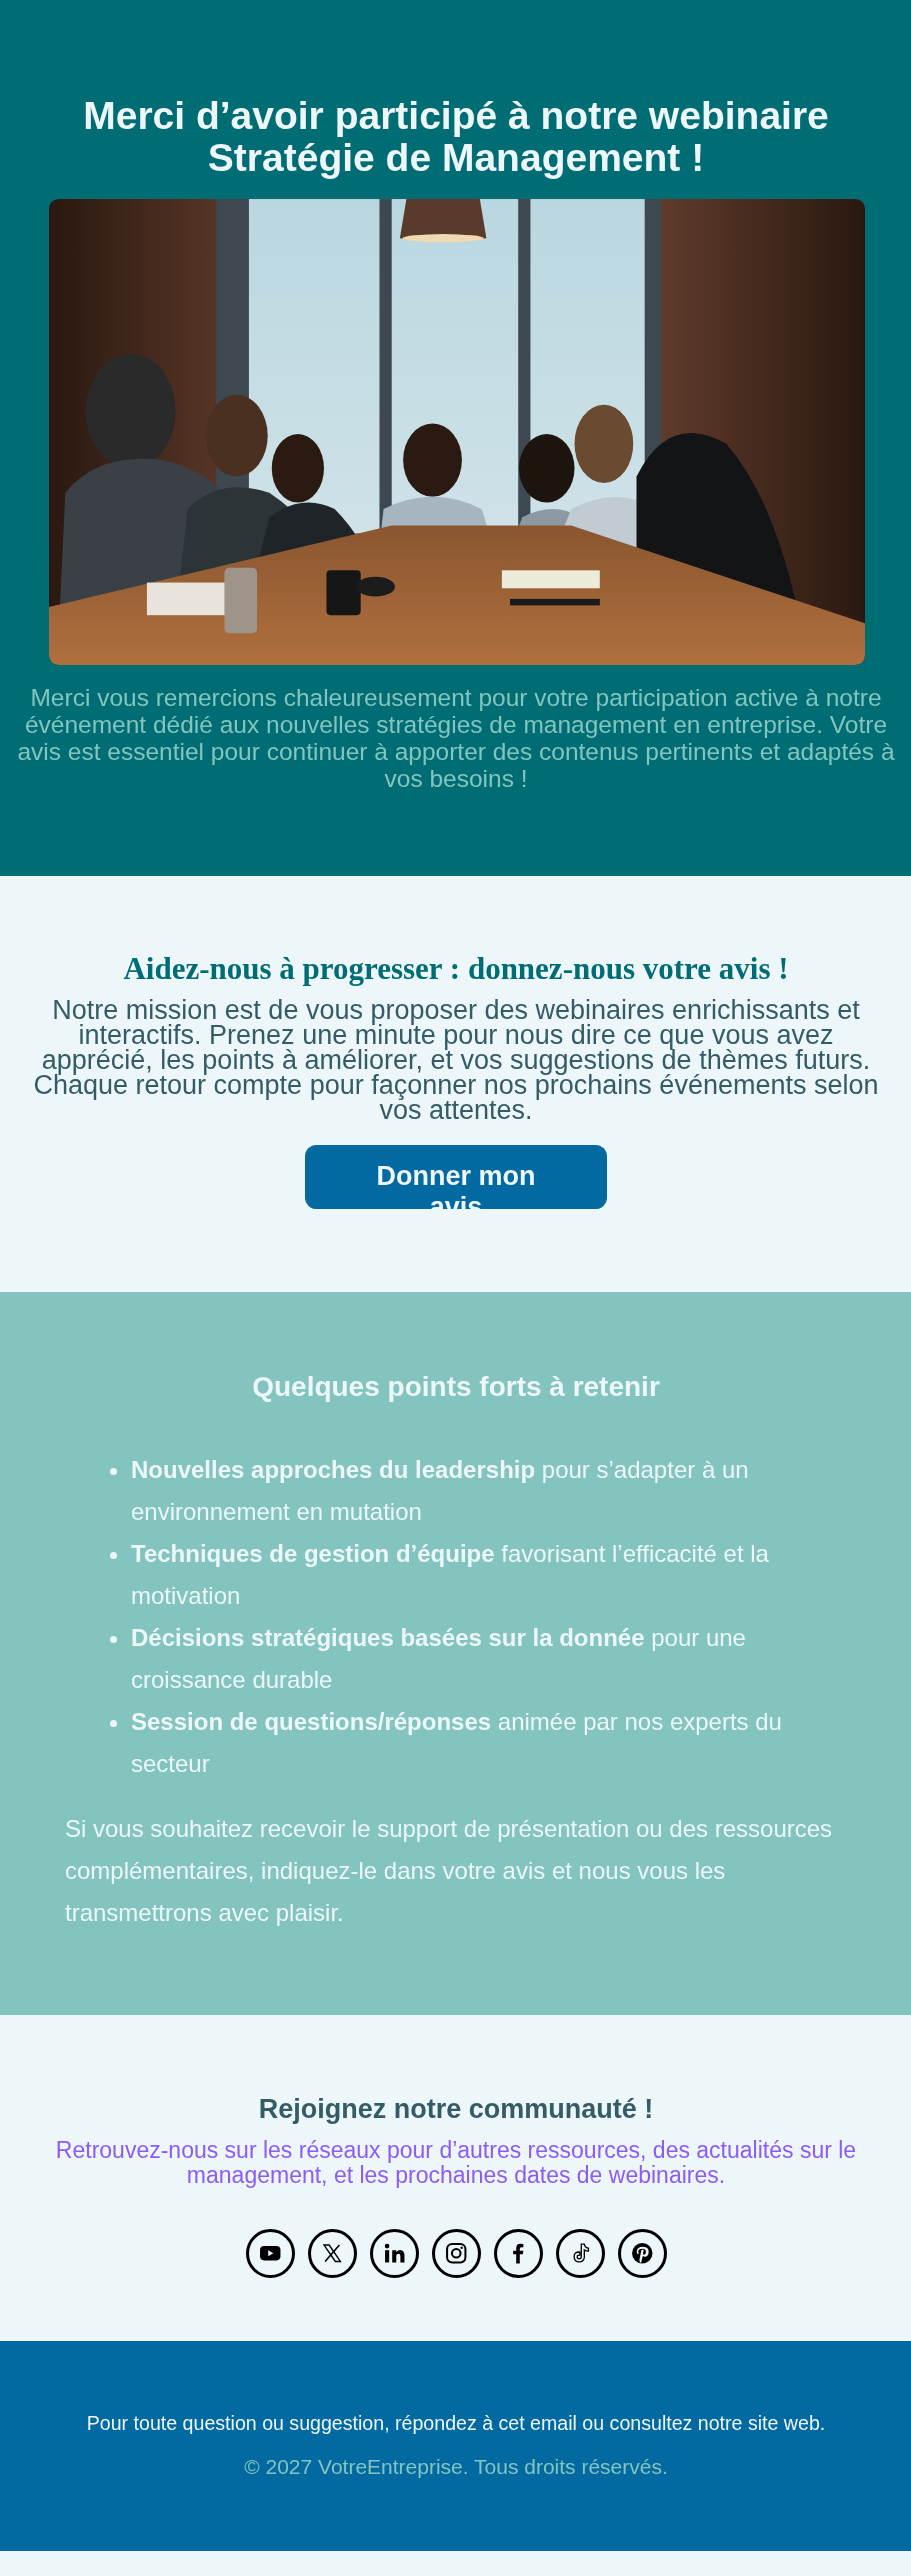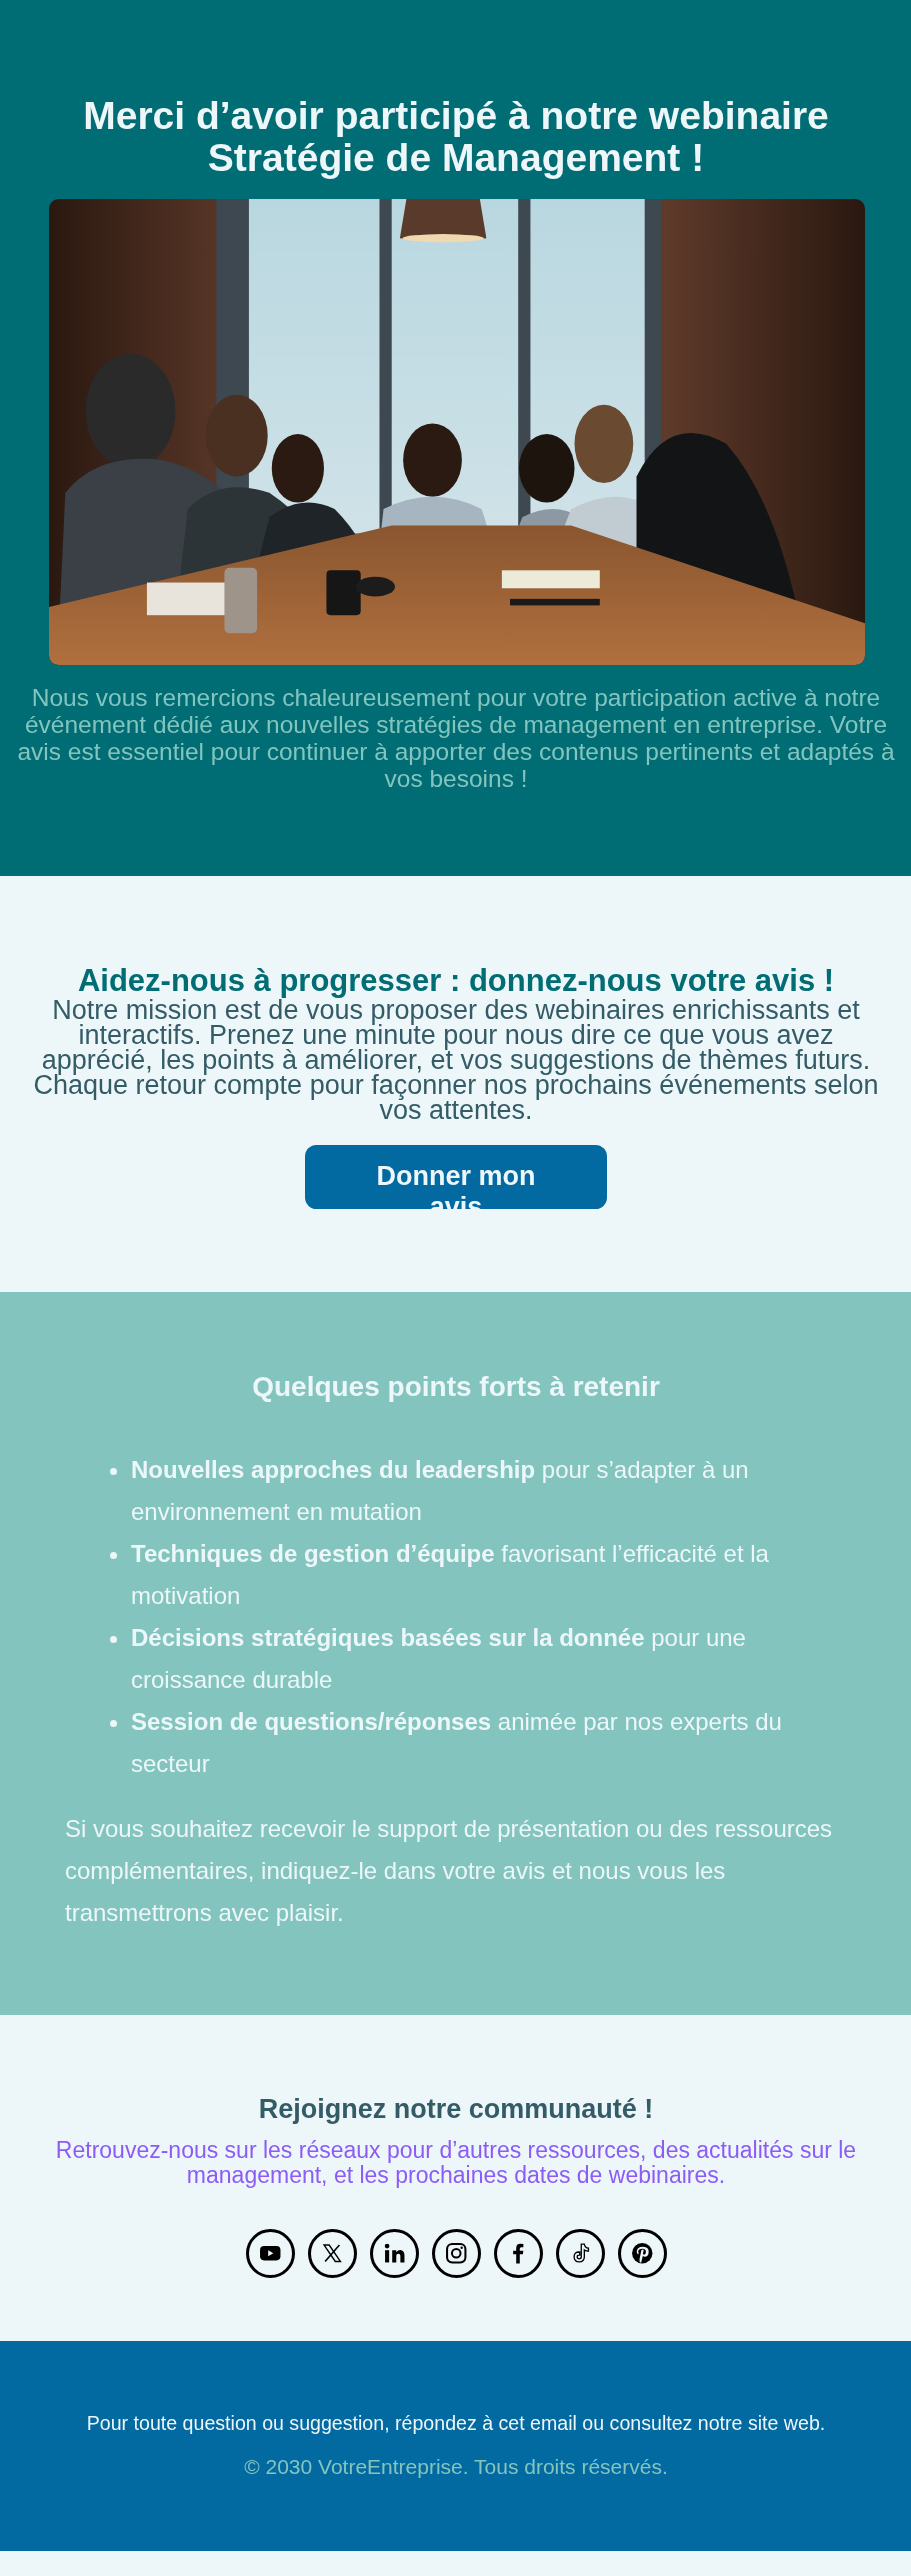--- a/index.html
+++ b/index.html
@@ -16,22 +16,22 @@
     position: absolute; left: 49px; top: 199px; width: 816px; height: 466px;
     border-radius: 9.8px; overflow: hidden;
   }
   .hero-text {
     position: absolute; left: 16.3px; right: 16.3px; top: 684px;
     text-align: center; color: #83c5be; font-size: 24.5px; line-height: 27px;
   }
 
   .feedback { background: #edf6f9; height: 416px; position: relative; }
   .feedback-title {
-    position: absolute; left: 0; right: 0; top: 87px;
-    text-align: center; color: #006d74; font-weight: bold; font-size: 31px; line-height: 36px;
+    position: absolute; left: 0; right: 0; top: 75px;
+    text-align: center; color: #006d74; font-weight: bold; font-size: 31px; line-height: 36px; font-family: Liberation Serif, serif;
   }
   .feedback-text {
     position: absolute; left: 24.5px; right: 24.5px; top: 122px;
     text-align: center; color: #335c67; font-size: 27px; line-height: 25px;
   }
   .cta-button {
     position: absolute; left: 305px; top: 269px; width: 302px; height: 64px;
     background: #0369a1; color: #edf6f9; border-radius: 11.4px;
     font-weight: bold; font-size: 27px; line-height: 31px;
     text-align: center; padding: 16.3px 57px 0; overflow: hidden; cursor: pointer;
@@ -132,21 +132,21 @@
 
       <path d="M0 571 L0 500 L420 400 L640 400 L1000 520 L1000 571 Z" fill="url(#table)"></path>
       <rect x="120" y="470" width="110" height="40" fill="#e8e4dc"></rect>
       <rect x="555" y="455" width="120" height="22" fill="#ecead8"></rect>
       <rect x="215" y="452" width="40" height="80" rx="6" fill="#9e948a"></rect>
       <rect x="340" y="455" width="42" height="55" rx="5" fill="#161616"></rect>
       <ellipse cx="400" cy="475" rx="24" ry="12" fill="#1c1c1c"></ellipse>
       <rect x="565" y="490" width="110" height="8" fill="#1a1a1a"></rect>
     </svg>
   </div>
-  <p class="hero-text">Nous vous remercions chaleureusement pour votre participation active à notre événement dédié aux nouvelles stratégies de management en entreprise. Votre avis est essentiel pour continuer à apporter des contenus pertinents et adaptés à vos besoins !</p>
+  <p class="hero-text">Merci vous remercions chaleureusement pour votre participation active à notre événement dédié aux nouvelles stratégies de management en entreprise. Votre avis est essentiel pour continuer à apporter des contenus pertinents et adaptés à vos besoins !</p>
 </section>
 
 <section class="feedback">
   <h2 class="feedback-title">Aidez-nous à progresser : donnez-nous votre avis !</h2>
   <p class="feedback-text">Notre mission est de vous proposer des webinaires enrichissants et interactifs. Prenez une minute pour nous dire ce que vous avez apprécié, les points à améliorer, et vos suggestions de thèmes futurs. Chaque retour compte pour façonner nos prochains événements selon vos attentes.</p>
   <button class="cta-button">Donner mon avis</button>
 </section>
 
 <section class="highlights">
   <h2 class="highlights-title">Quelques points forts à retenir</h2>
@@ -203,15 +203,15 @@
       <svg viewBox="0 0 24 24">
           <circle cx="12" cy="12" r="10" fill="#000"></circle>
           <path d="M11 21 L12.6 14.5 Q13.4 15.6 15 15.4 Q18.3 15 18.3 10.3 Q18.3 5.8 12.8 5.6 Q6.8 5.6 6.6 10.4 Q6.6 12.6 8 13.3 L8.6 11.8 Q7.8 11 8.1 9.6 Q8.8 7.5 12.3 7.6 Q15.8 7.8 15.6 10.8 Q15.4 13.3 13.8 13.4 Q12.3 13.4 12.8 11.5 L13.4 9.5 Q13.5 8.3 12.4 8.3 Q10.7 8.5 10.8 10.8 L9.4 17.5 Q9.2 19.4 9.6 21 Z" fill="#edf6f9"></path>
         </svg>
     </a>
   </div>
 </section>
 
 <footer class="footer">
   <p class="footer-text">Pour toute question ou suggestion, répondez à cet email ou consultez notre site web.</p>
-  <p class="footer-copy">© 2030 VotreEntreprise. Tous droits réservés.</p>
+  <p class="footer-copy">© 2027 VotreEntreprise. Tous droits réservés.</p>
 </footer>
 
 
 </body></html>

